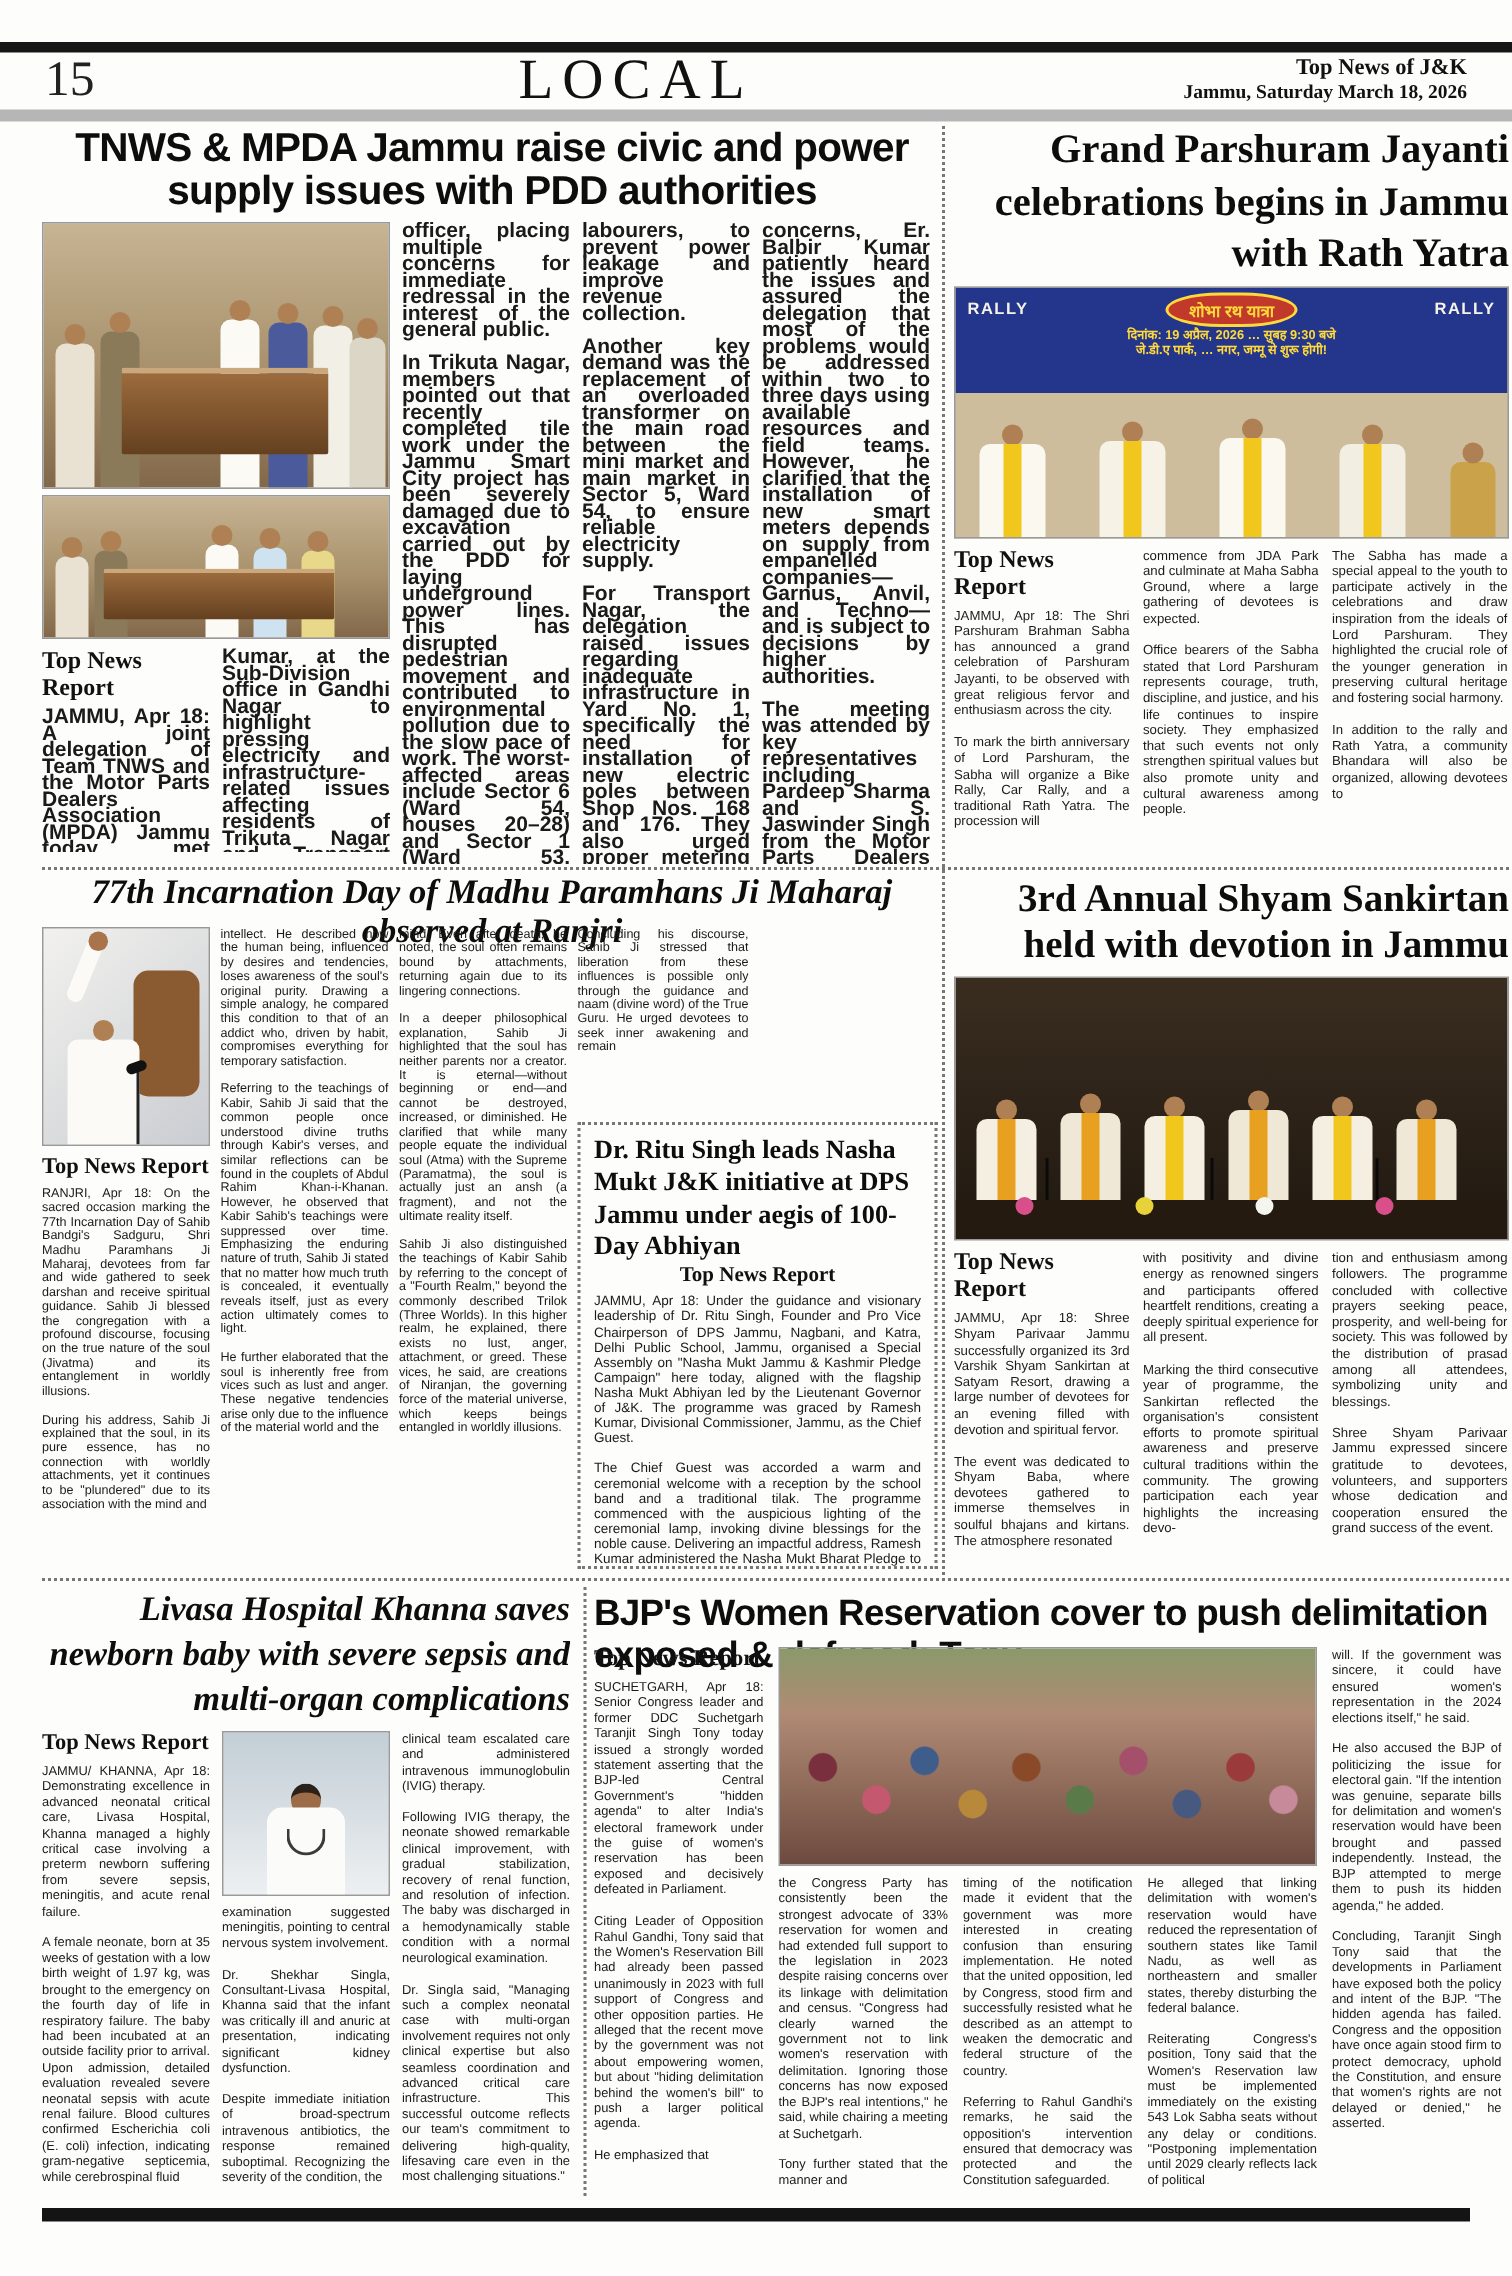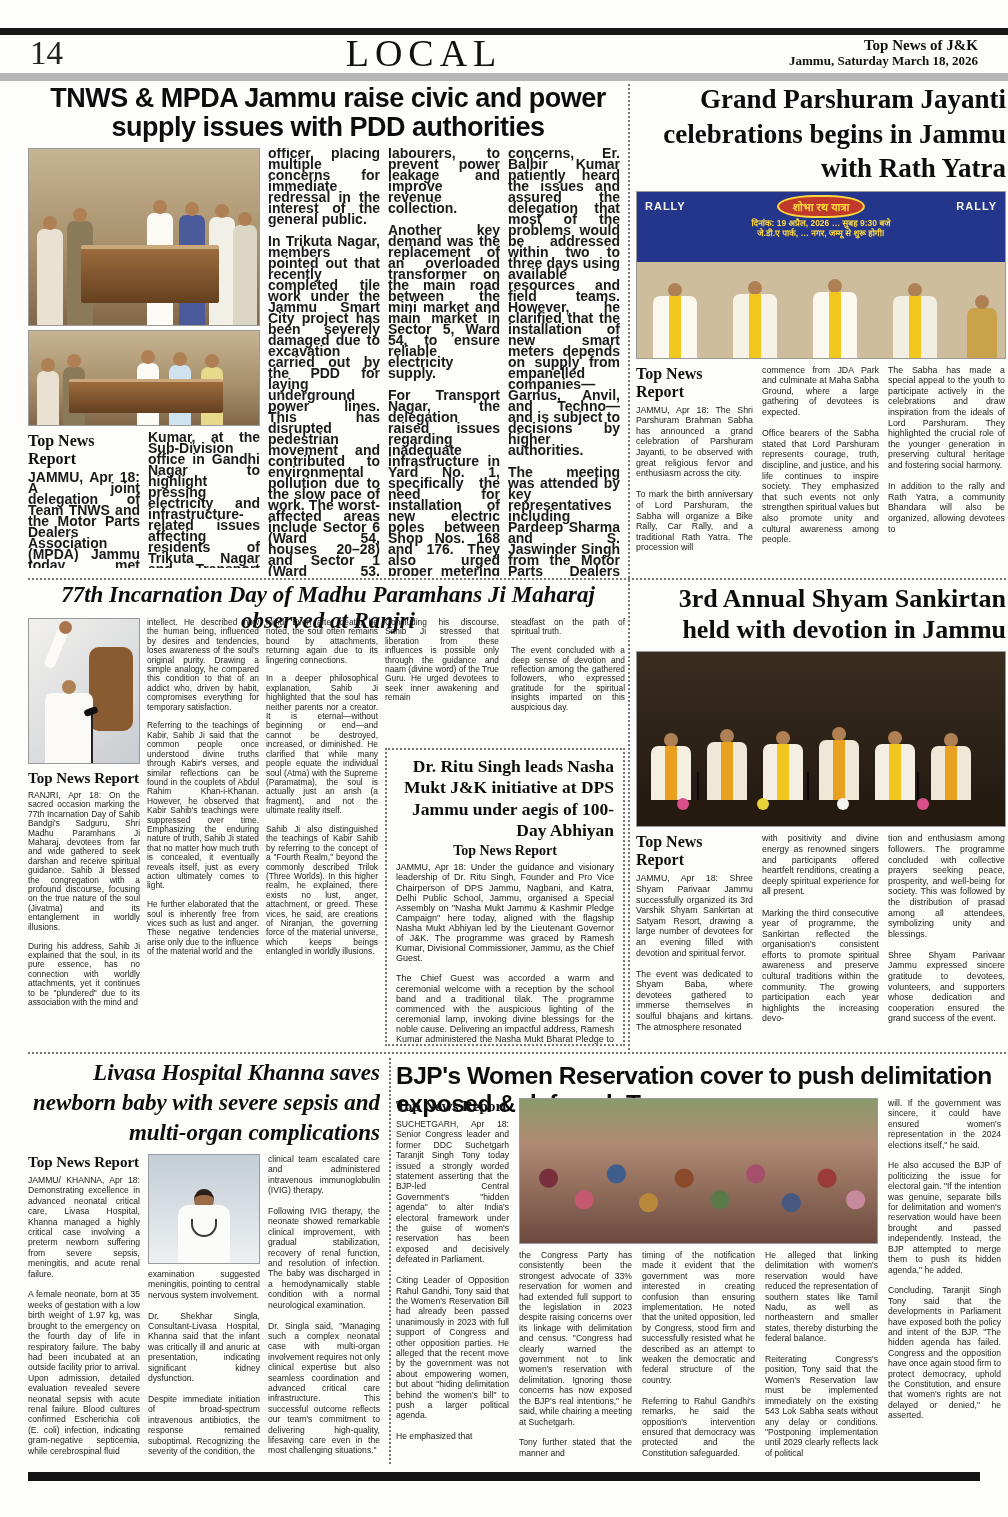--- a/index.html
+++ b/index.html
@@ -99,21 +99,21 @@
   
   #a3 { position:absolute; left:28px; top:582px; width:600px; height:468px; overflow:hidden; }
   #a3 .hl { font-size:23px; font-style:italic; text-align:center; height:32px; }
   #a3 .body { display:flex; gap:7px; margin-top:4px; height:430px; }
   #a3 .col { width:112px; }
   #a3 .btxt { font-size:8.4px; line-height:9.4px; }
   #a3 .rblock { width:240px; flex:none; }
   #a3 .r-cols { display:flex; gap:7px; height:124px; overflow:hidden; justify-content:space-between; }
   #a3 .r-cols .col { width:114px; }
   #a3 .dps { margin-top:6px; border:2px dotted #777; height:298px; padding:6px 9px; overflow:hidden; }
-  #a3 .dps .hl2 { font-family:"Liberation Serif",serif; font-weight:bold; font-size:17.5px; line-height:1.22; text-align:right; color:#0d0d0d; }
+  #a3 .dps .hl2 { font-family:"Liberation Serif",serif; font-weight:bold; font-size:17.5px; line-height:1.22; text-align:left; color:#0d0d0d; }
   #a3 .dps .byline { text-align:center; font-size:14px; margin:2px 0 3px 0; }
   #a3 .dps .btxt { font-size:9px; line-height:10.1px; }
 
   
   #a5 { position:absolute; left:636px; top:584px; width:370px; height:466px; overflow:hidden; }
   #a5 .hl { font-size:26px; line-height:1.18; }
   #a5 .photo { height:176px; margin:6px 0 6px 0; }
   #a5 .body { display:flex; gap:9px; height:212px; }
   #a5 .col { width:117px; }
   #a5 .btxt { font-size:8.8px; line-height:10.6px; }
@@ -135,21 +135,21 @@
   #a7 .spacer { height:152px; }
   #a7 .photo { position:absolute; left:123px; top:0; width:359px; height:146px; }
 </style>
 </head>
 <body>
 
 <div id="canvas">
 
   <div class="bar-top"></div>
   <div class="hdr">
-    <div class="pgnum">14</div>
+    <div class="pgnum">15</div>
     <div class="section">LOCAL</div>
     <div class="mast">
       <div class="m1">Top News of J&amp;K</div>
       <div class="m2">Jammu, Saturday March 18, 2026</div>
     </div>
   </div>
   <div class="bar-gray"></div>
 
   <div class="vdiv" style="left:628px; top:84px; height:966px;"></div>
   <div class="hdiv" style="left:28px; top:578px; width:978px;"></div>
@@ -275,23 +275,20 @@
 
 He further elaborated that the soul is inherently free from vices such as lust and anger. These negative tendencies arise only due to the influence of the material world and the</div>
       <div class="col btxt">mind. Even after death, he noted, the soul often remains bound by attachments, returning again due to its lingering connections.
 
 In a deeper philosophical explanation, Sahib Ji highlighted that the soul has neither parents nor a creator. It is eternal—without beginning or end—and cannot be destroyed, increased, or diminished. He clarified that while many people equate the individual soul (Atma) with the Supreme (Paramatma), the soul is actually just an ansh (a fragment), and not the ultimate reality itself.
 
 Sahib Ji also distinguished the teachings of Kabir Sahib by referring to the concept of a "Fourth Realm," beyond the commonly described Trilok (Three Worlds). In this higher realm, he explained, there exists no lust, anger, attachment, or greed. These vices, he said, are creations of Niranjan, the governing force of the material universe, which keeps beings entangled in worldly illusions.</div>
       <div class="rblock">
         <div class="r-cols">
           <div class="col btxt">Concluding his discourse, Sahib Ji stressed that liberation from these influences is possible only through the guidance and naam (divine word) of the True Guru. He urged devotees to seek inner awakening and remain</div>
-          <div class="col btxt">steadfast on the path of spiritual truth.
-
-The event concluded with a deep sense of devotion and reflection among the gathered followers, who expressed gratitude for the spiritual insights imparted on this auspicious day.</div>
         </div>
         <div class="dps">
           <div class="hl2">Dr. Ritu Singh leads Nasha Mukt J&amp;K initiative at DPS Jammu under aegis of 100-Day Abhiyan</div>
           <div class="byline">Top News Report</div>
           <div class="btxt">JAMMU, Apr 18: Under the guidance and visionary leadership of Dr. Ritu Singh, Founder and Pro Vice Chairperson of DPS Jammu, Nagbani, and Katra, Delhi Public School, Jammu, organised a Special Assembly on "Nasha Mukt Jammu &amp; Kashmir Pledge Campaign" here today, aligned with the flagship Nasha Mukt Abhiyan led by the Lieutenant Governor of J&amp;K. The programme was graced by Ramesh Kumar, Divisional Commissioner, Jammu, as the Chief Guest.
 
 The Chief Guest was accorded a warm and ceremonial welcome with a reception by the school band and a traditional tilak. The programme commenced with the auspicious lighting of the ceremonial lamp, invoking divine blessings for the noble cause. Delivering an impactful address, Ramesh Kumar administered the Nasha Mukt Bharat Pledge to the students and staff. He sensitised the gathering about the causes and far-reaching consequences of substance abuse, emphasising that addiction adversely affects health, families, careers, and society at large. He highlighted practical strategies to combat stress and prevent substance abuse, including maintaining discipline, engaging in sports and creative pursuits, seeking guidance from mentors and family, and building emotional resilience.</div>
         </div>
       </div>
     </div>

